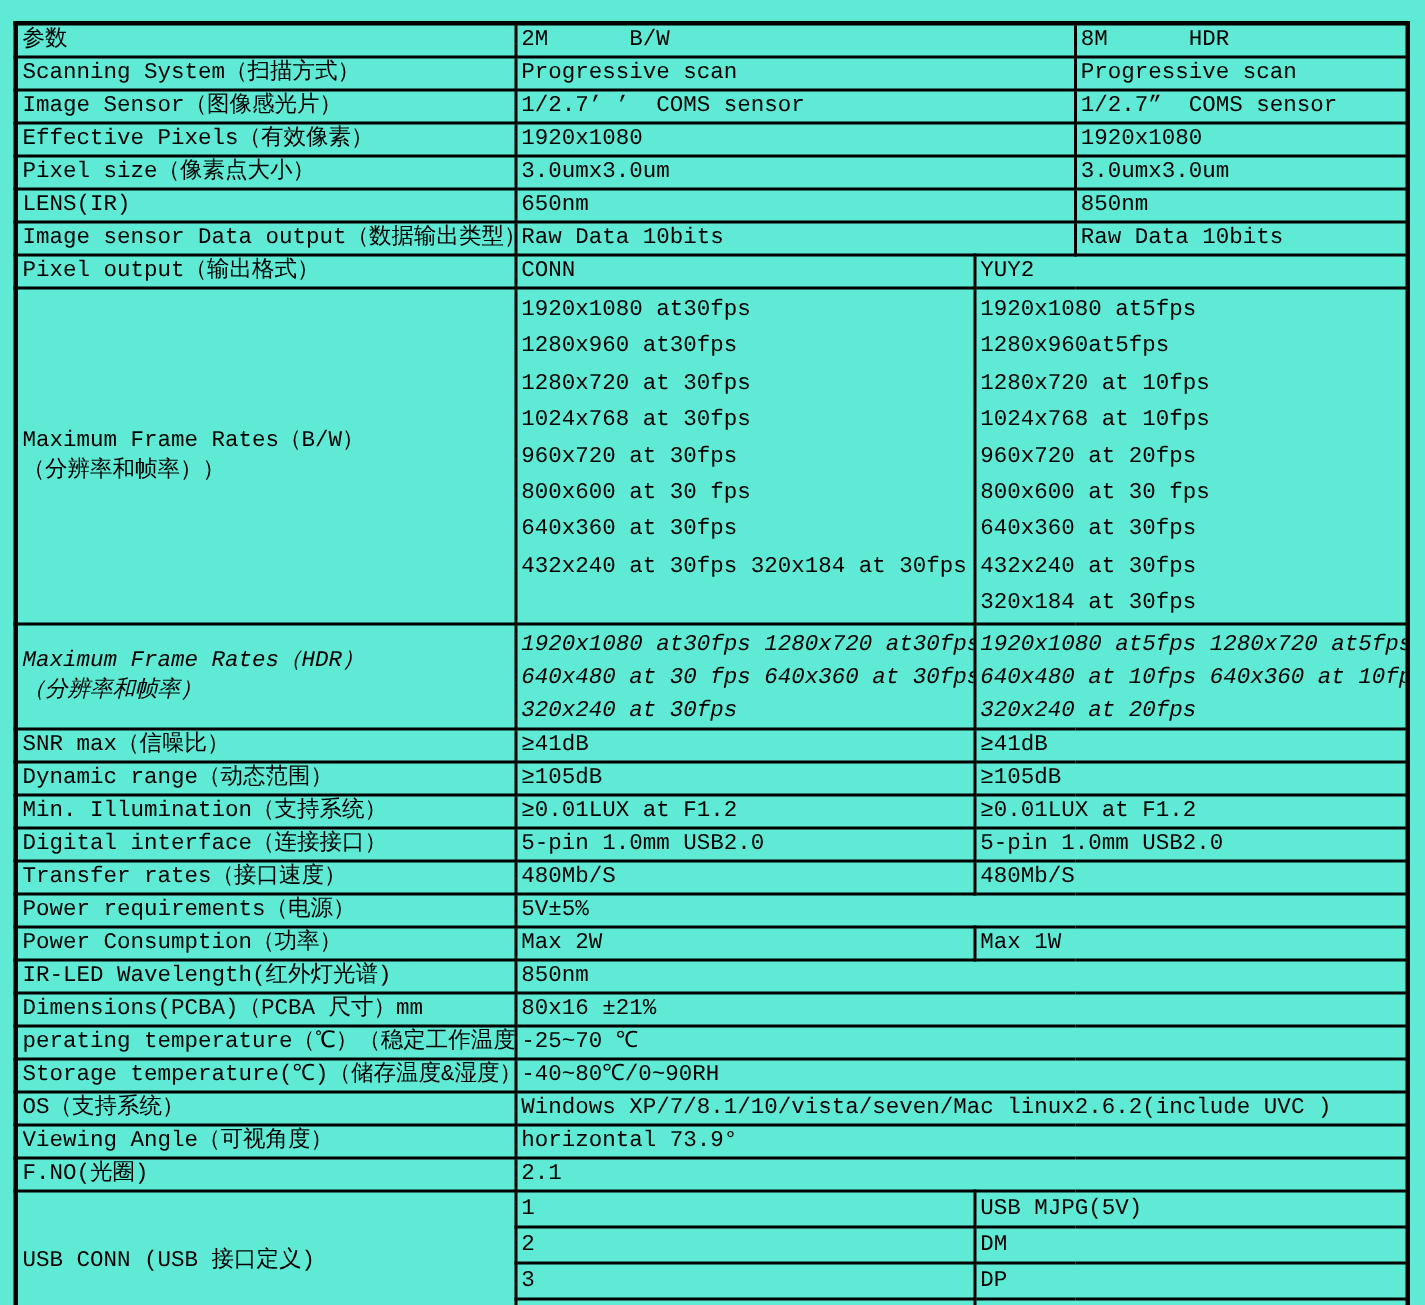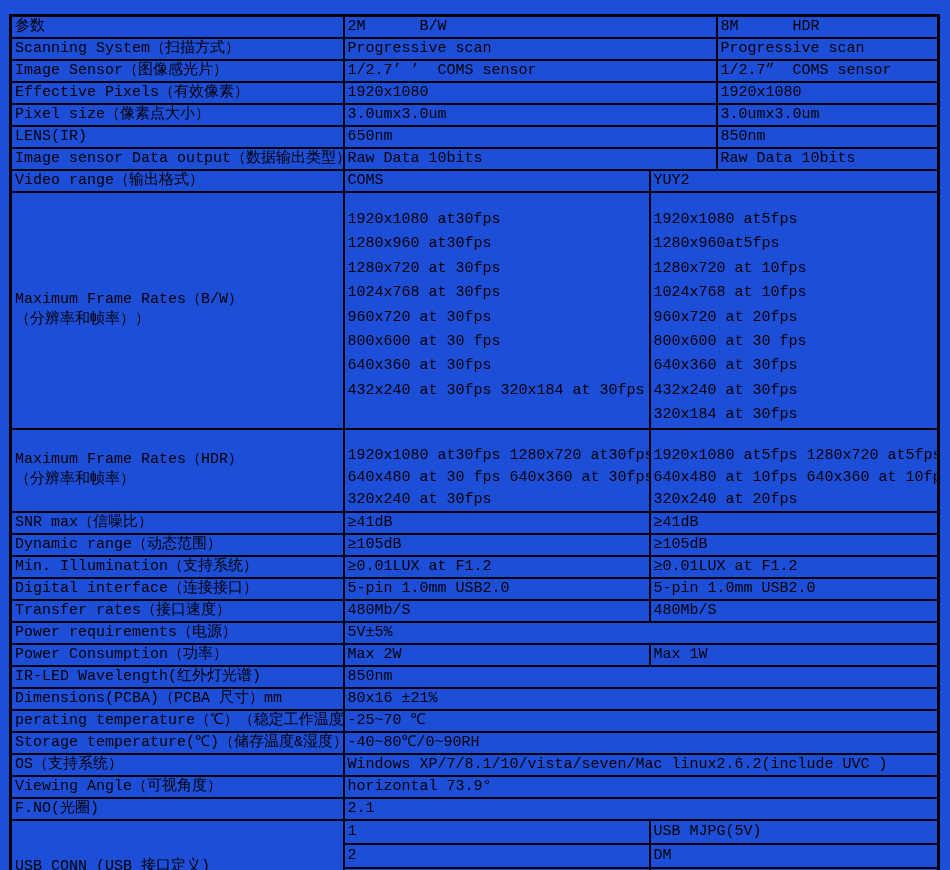--- a/index.html
+++ b/index.html
@@ -7,21 +7,21 @@
     padding: 0;
     background: #ffffff;
     width: 950px;
     height: 870px;
     overflow: hidden;
   }
   #page {
     position: relative;
     width: 950px;
     height: 870px;
-    background: #1d4ed8;
+    background: #5eead4;
     font-family: "Liberation Mono", "DejaVu Sans Mono", monospace;
     color: #000000;
   }
   #table-wrap {
     position: absolute;
     left: 9px;
     top: 14px;
   }
   table {
     border-collapse: collapse;
@@ -37,23 +37,23 @@
     border: 2px solid #000000;
     padding: 0 3px;
     font-size: 15px;
     line-height: 20px;
     white-space: pre;
     overflow: hidden;
     vertical-align: middle;
   }
   tr.h-std { height: 22px; }
   tr.h-bw  { height: 198px; }
-  tr.h-hdr { height: 67px; }
+  tr.h-hdr { height: 67px; font-style: italic; }
   tr.h-usb { height: 24px; }
-  td.v-top { vertical-align: top; padding-top: 15px; }
+  td.v-top { vertical-align: top; padding-top: 2px; }
   tr.h-bw  td.v-top div { line-height: 24.4px; }
   tr.h-hdr td.v-top div { line-height: 22px; }
   td div { white-space: pre; }
 </style>
 </head>
 <body>
 
 <div id="page">
   <div id="table-wrap">
     <table id="spec-table">
@@ -93,22 +93,22 @@
             <td>LENS(IR)</td>
             <td colspan="2">650nm</td>
             <td>850nm</td>
           </tr>
           <tr class="h-std">
             <td>Image sensor Data output（数据输出类型）</td>
             <td colspan="2">Raw Data 10bits</td>
             <td>Raw Data 10bits</td>
           </tr>
           <tr class="h-std">
-            <td>Video range（输出格式）</td>
-            <td>COMS</td>
+            <td>Pixel output（输出格式）</td>
+            <td>CONN</td>
             <td colspan="2">YUY2</td>
           </tr>
           <tr class="h-bw">
             <td><div>Maximum Frame Rates（B/W）</div><div>（分辨率和帧率））</div></td>
             <td class="v-top"><div>1920x1080 at30fps</div><div>1280x960 at30fps</div><div>1280x720 at 30fps</div><div>1024x768 at 30fps</div><div>960x720 at 30fps</div><div>800x600 at 30 fps</div><div>640x360 at 30fps</div><div>432x240 at 30fps 320x184 at 30fps</div></td>
             <td colspan="2" class="v-top"><div>1920x1080 at5fps</div><div>1280x960at5fps</div><div>1280x720 at 10fps</div><div>1024x768 at 10fps</div><div>960x720 at 20fps</div><div>800x600 at 30 fps</div><div>640x360 at 30fps</div><div>432x240 at 30fps</div><div>320x184 at 30fps</div></td>
           </tr>
           <tr class="h-hdr">
             <td><div>Maximum Frame Rates（HDR）</div><div>（分辨率和帧率）</div></td>
             <td class="v-top"><div>1920x1080 at30fps 1280x720 at30fps</div><div>640x480 at 30 fps 640x360 at 30fps</div><div>320x240 at 30fps</div></td>

